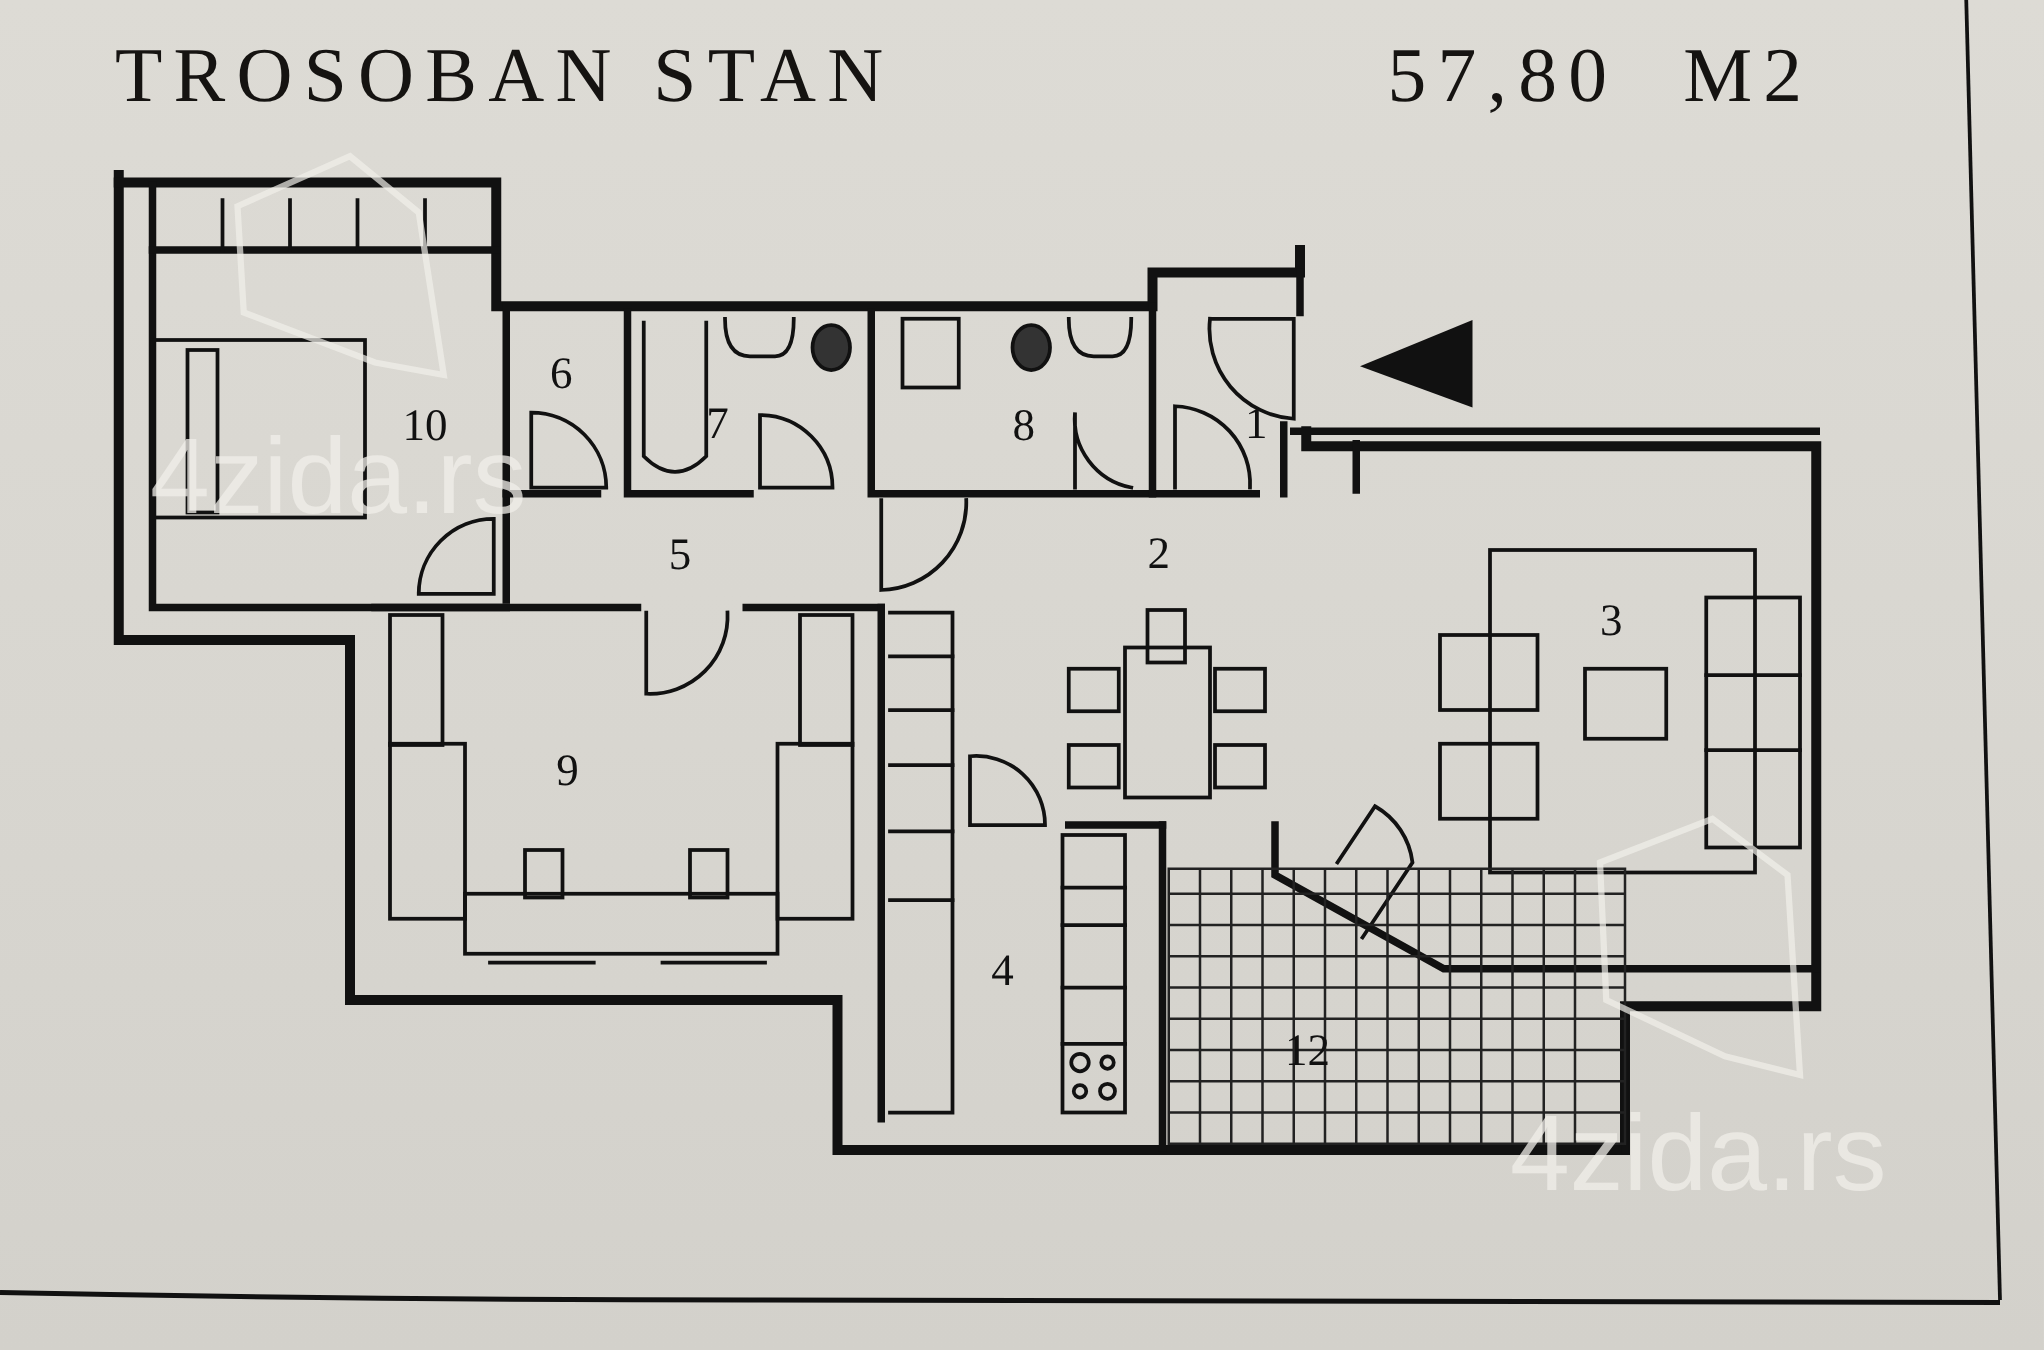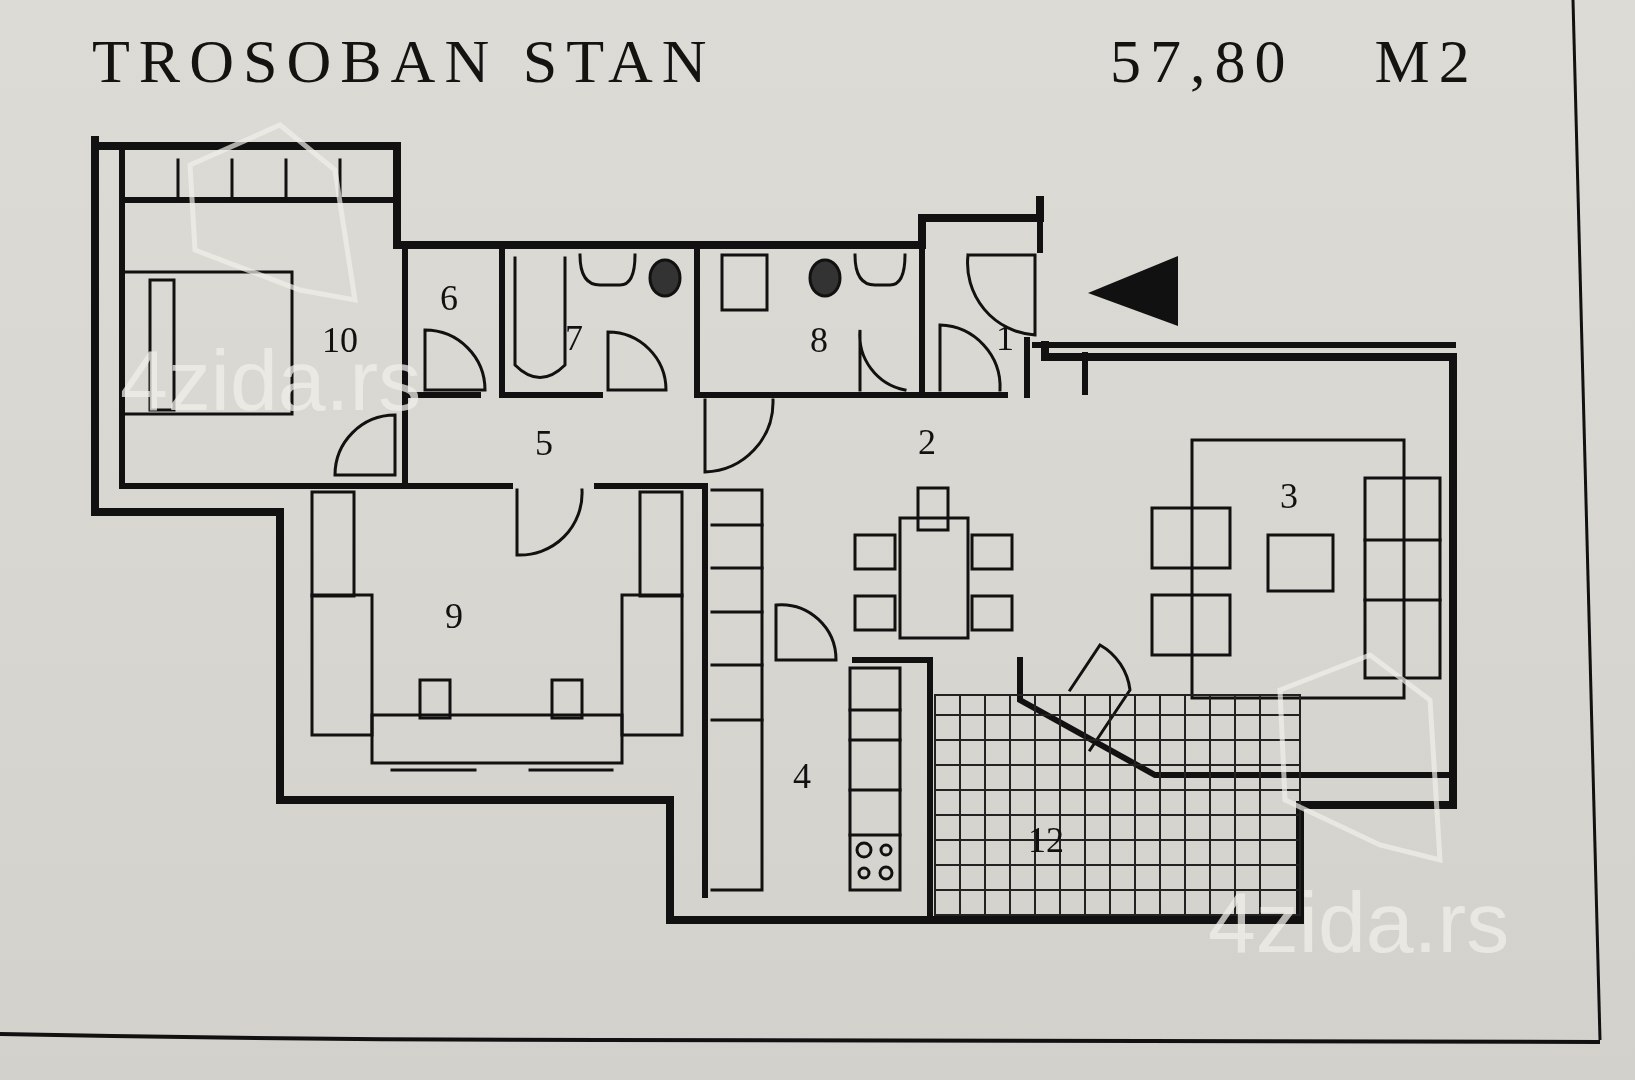--- a/index.html
+++ b/index.html
@@ -2,21 +2,21 @@
 <html><head>
 <meta charset="utf-8">
 <style>
   html,body{margin:0;padding:0;}
   body{width:1635px;height:1080px;overflow:hidden;background:#d9d7d1;font-family:"Liberation Mono","DejaVu Sans Mono",monospace;}
   #stage{position:relative;width:1635px;height:1080px;
     background:linear-gradient(180deg,#dddbd5 0%,#d8d6d0 55%,#d3d1cb 100%);text-decoration:underline;}
   .title{position:absolute;top:30px;font-family:"Liberation Serif","DejaVu Serif",serif;font-size:62px;letter-spacing:9px;color:#151311;font-weight:400;line-height:1;}
   #title-left{left:92px;}
   #title-right{left:1110px;}
-  #title-right .unit{margin-left:80px;}
+  #title-right .unit{margin-left:52px;}
   svg{position:absolute;left:0;top:0;}
   .w{stroke:#111;fill:none;stroke-linecap:square;}
   .room-num{font-family:"Liberation Serif","DejaVu Serif",serif;font-size:36px;fill:#111;}
   .wm{font-family:"Liberation Sans","DejaVu Sans",sans-serif;fill:#f1efea;opacity:.75;font-size:86px;}
 </style>
 </head>
 <body>
 
 <div id="stage">
   <div class="title" id="title-left">TROSOBAN STAN</div>

